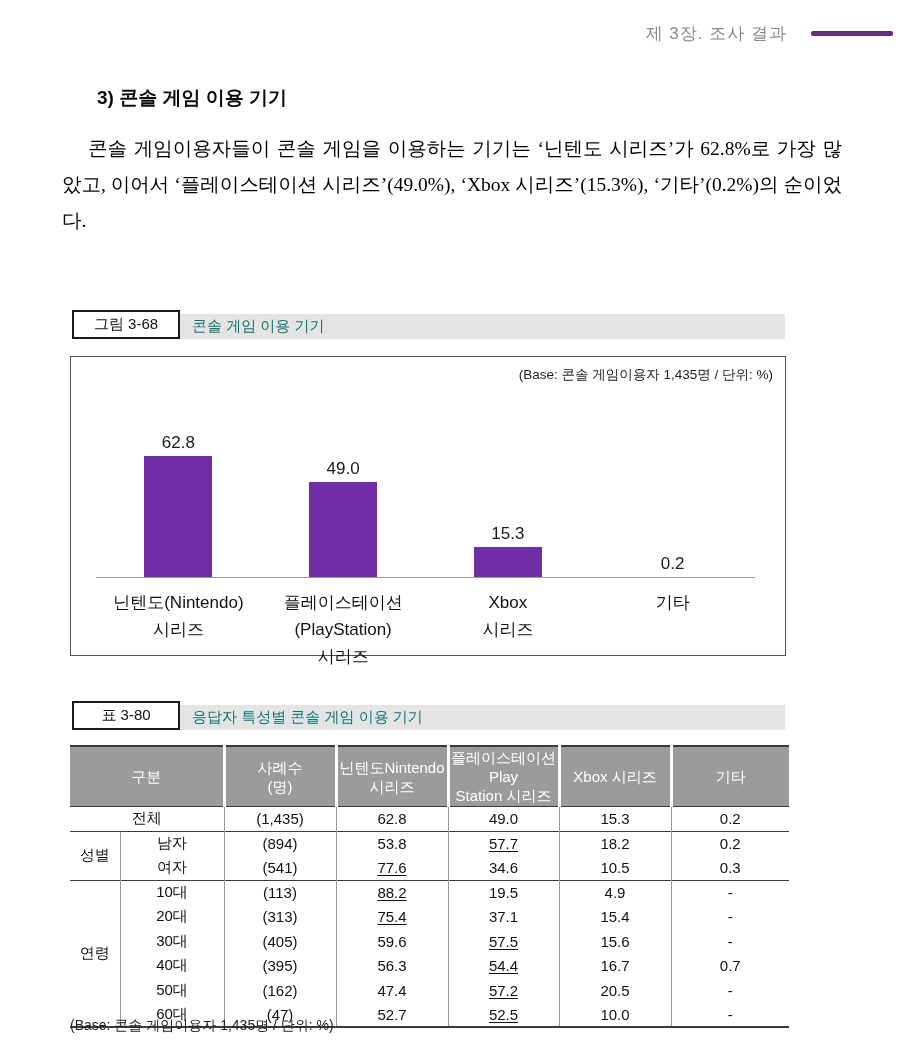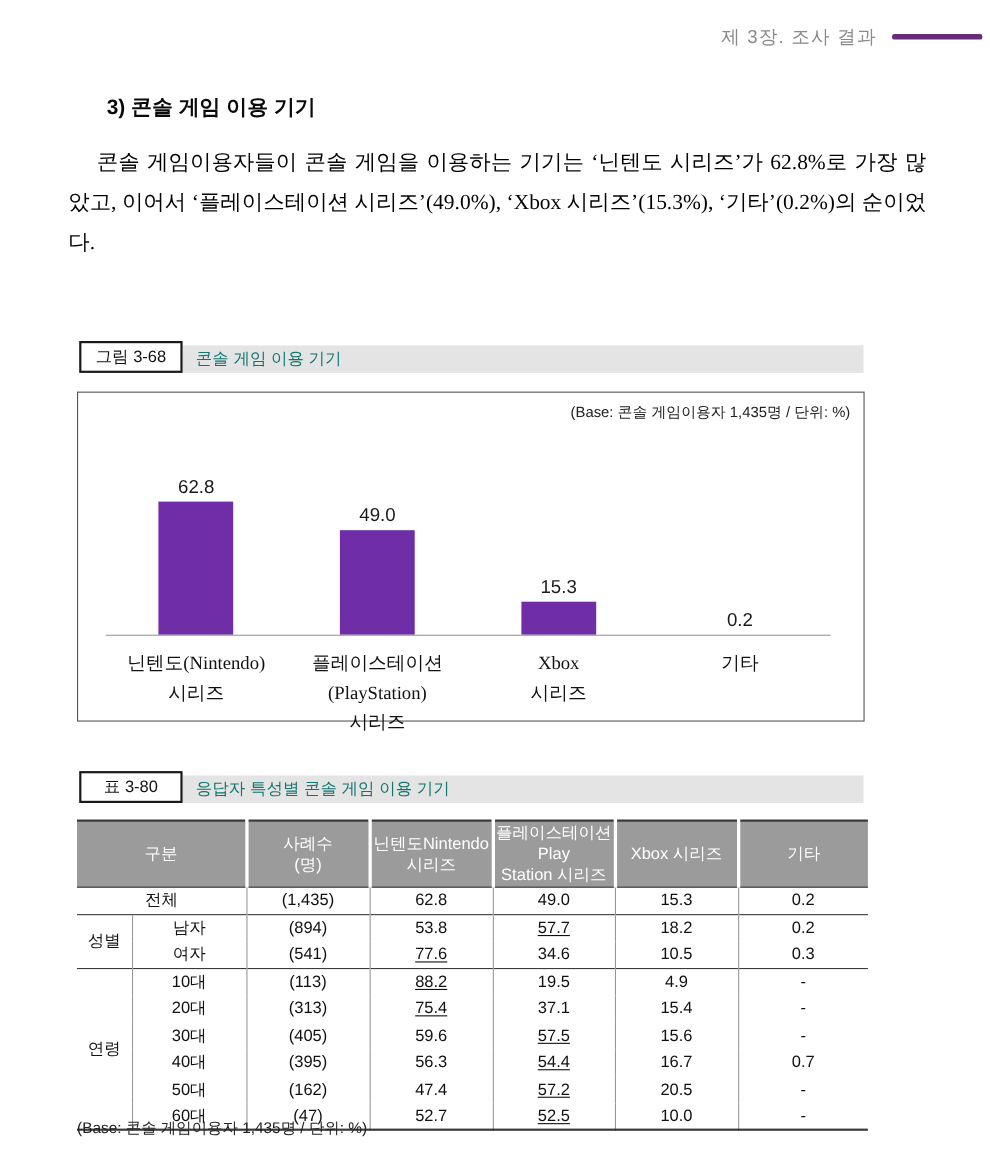--- a/index.html
+++ b/index.html
@@ -1,51 +1,51 @@
 <!DOCTYPE html>
 <html><head>
 <meta charset="utf-8">
 <style>
   html,body{margin:0;padding:0;background:#fff;}
   .page{position:relative;width:900px;height:1061px;background:#fff;overflow:hidden;
         font-family:"Liberation Sans",sans-serif;color:#111;}
 
   
   .page-header{position:absolute;top:22px;left:0;right:7px;display:flex;
-               justify-content:flex-end;align-items:center;gap:14px;}
+               justify-content:flex-end;align-items:center;gap:24px;}
   .chapter-title{font-size:17px;color:#8a8a8a;letter-spacing:1px;}
   .header-rule{width:82px;height:5px;background:#672c7a;border-radius:2px;}
 
   
   .section-title{position:absolute;left:97px;top:85px;font-size:19px;font-weight:bold;color:#0a0a0a;}
   .para{position:absolute;left:62px;width:780px;font-family:"Liberation Serif",serif;
         font-size:19.5px;line-height:36px;text-align:justify;text-indent:26px;color:#000;}
   .para-1{top:131px;}
   .para-2{top:203px;}
 
   
   .band{position:absolute;left:72px;width:713px;height:29px;display:flex;}
-  .band-label{width:94px;background:#fff;border:2px solid #1a1a1a;box-sizing:border-box;
+  .band-label{width:108px;background:#fff;border:2px solid #1a1a1a;box-sizing:border-box;
               display:flex;align-items:center;justify-content:center;font-size:15px;color:#111;z-index:1;}
   .band-title{flex:1;background:#e4e4e4;margin-top:4px;display:flex;align-items:center;
               padding-left:12px;font-size:15px;color:#0f766e;}
   .figure-band{top:310px;}
   .table-band{top:701px;}
 
   
   .chart-box{position:absolute;left:70px;top:356px;width:716px;height:300px;
              border:1px solid #555;box-sizing:border-box;background:#fff;}
   .chart-base-note{position:absolute;top:9px;right:12px;font-size:13.5px;color:#222;}
   .plot{position:absolute;left:25px;right:30px;bottom:78px;height:220px;}
   .bars-row{position:absolute;left:0;right:0;bottom:0;top:0;display:flex;align-items:flex-end;}
   .axis-line{position:absolute;left:0;right:0;bottom:-1px;height:1px;background:#999;}
   .bar-col{flex:1;display:flex;flex-direction:column;align-items:center;justify-content:flex-end;}
   .bar-value{font-size:17px;color:#1a1a1a;margin-bottom:3px;}
   .bar{width:68px;}
-  .cat-row{position:absolute;left:25px;right:30px;top:232px;display:flex;font-family:Liberation Serif, serif;}
+  .cat-row{position:absolute;left:25px;right:30px;top:232px;display:flex;}
   .cat{flex:1;text-align:center;font-size:17px;line-height:27px;white-space:pre-line;color:#111;}
 
   
   .stats-table{position:absolute;left:70px;top:745px;border-collapse:collapse;table-layout:fixed;
                width:719px;border-top:2px solid #3b3b3b;border-bottom:2px solid #3b3b3b;
                font-size:15px;color:#111;}
   .stats-table thead tr{height:45px;}
   .stats-table th{background:#9b9b9b;color:#fff;font-weight:normal;font-size:15px;line-height:19px;
                   white-space:pre-line;vertical-align:middle;border-bottom:1px solid #3b3b3b;}
   .stats-table th + th{border-left:3px solid #fff;}

